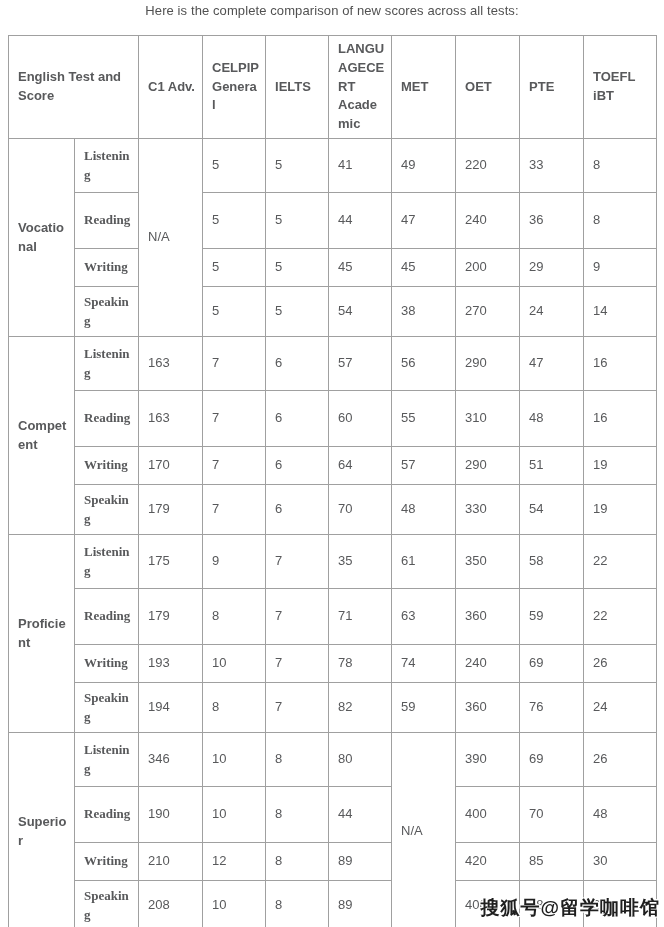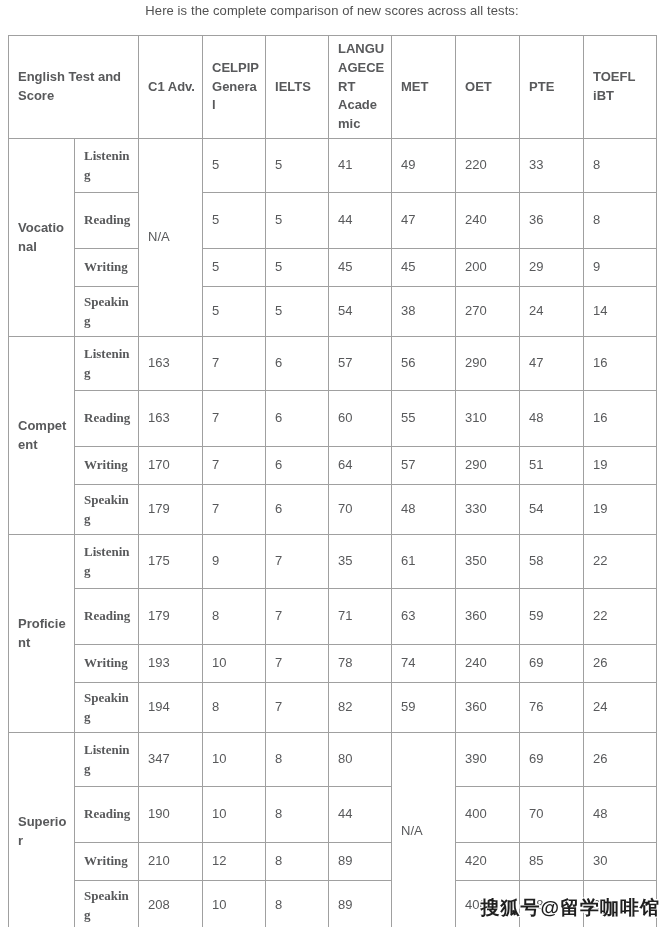--- a/index.html
+++ b/index.html
@@ -208,21 +208,21 @@
       <td>82</td>
       <td>59</td>
       <td>360</td>
       <td>76</td>
       <td>24</td>
     </tr>
 
     <tr class="row-a">
       <th class="level" rowspan="4">Superior</th>
       <th class="skill">Listening</th>
-      <td>347</td>
+      <td>346</td>
       <td>10</td>
       <td>8</td>
       <td>80</td>
       <td rowspan="4">N/A</td>
       <td>390</td>
       <td>69</td>
       <td>26</td>
     </tr>
     <tr class="row-b">
       <th class="skill">Reading</th>

